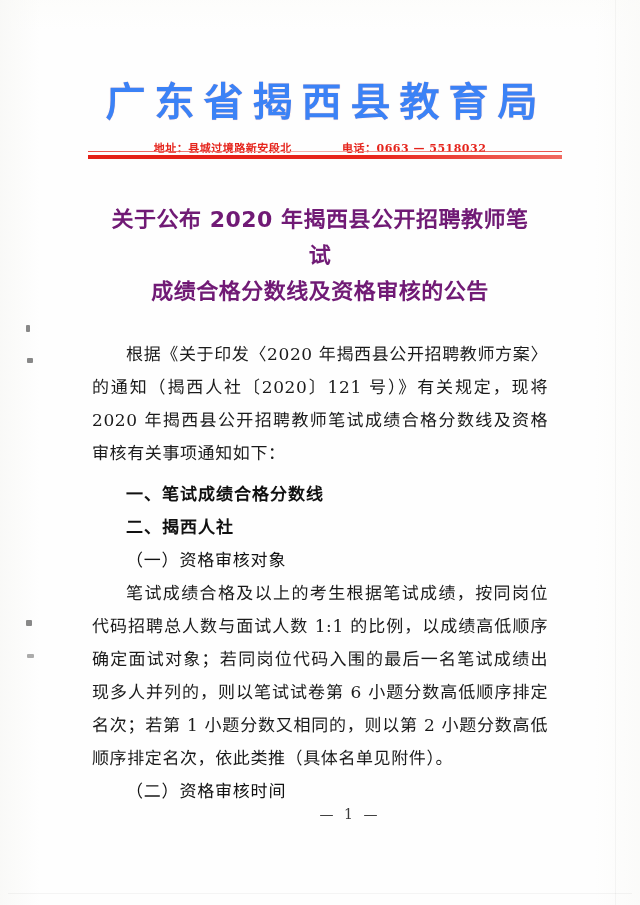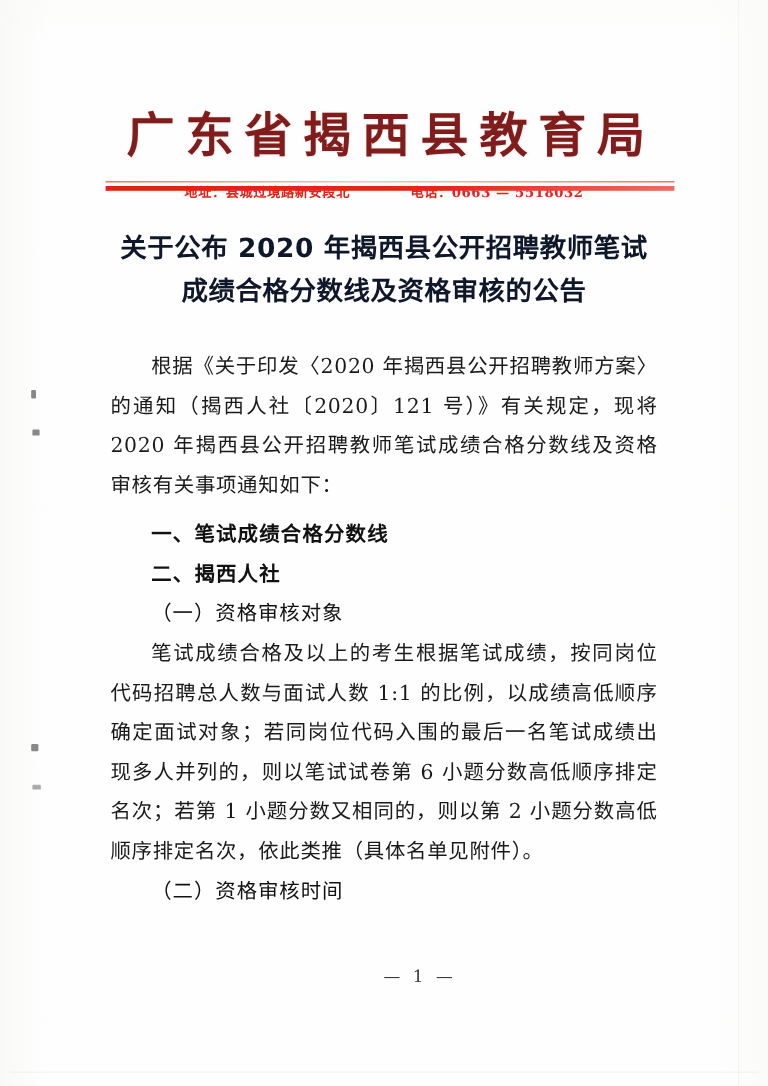--- a/index.html
+++ b/index.html
@@ -48,27 +48,27 @@
 
   
   .letterhead {
     position: absolute;
     left: 0;
     top: 0;
     width: 640px;
   }
   .org-name {
     text-align: center;
-    color: #7f1d1d;
+    color: #3b82f6;
     font-family: "DejaVu Serif", "Liberation Serif", serif;
     font-weight: bold;
     font-size: 40px;
     letter-spacing: 9px;
     line-height: 1;
-    margin: 12px;
+    margin: 0;
     padding-top: 82px;
     padding-left: 12px;
     text-shadow: 0 0 1px rgba(229,35,27,0.35);
     white-space: nowrap;
   }
   .contact-row {
     margin-top: 17px;
     text-align: center;
     color: #e5231b;
     font-size: 11px;
@@ -100,25 +100,25 @@
   .doc-body {
     position: absolute;
     left: 92px;
     top: 186px;
     width: 456px;
   }
   .doc-title {
     font-family: "DejaVu Sans", "Liberation Sans", sans-serif;
     font-weight: bold;
     font-size: 22px;
-    color: #0f172a;
+    color: #701a75;
     text-align: center;
     line-height: 36px;
     letter-spacing: 0.5px;
-    margin: 4px;
+    margin: 16px;
   }
   .doc-title .line2 { display: block; }
 
   .para {
     font-family: "DejaVu Serif", "Liberation Serif", serif;
     font-size: 17px;
     color: #1a1a1a;
     line-height: 33px;
     text-align: justify;
     text-justify: inter-ideograph;

